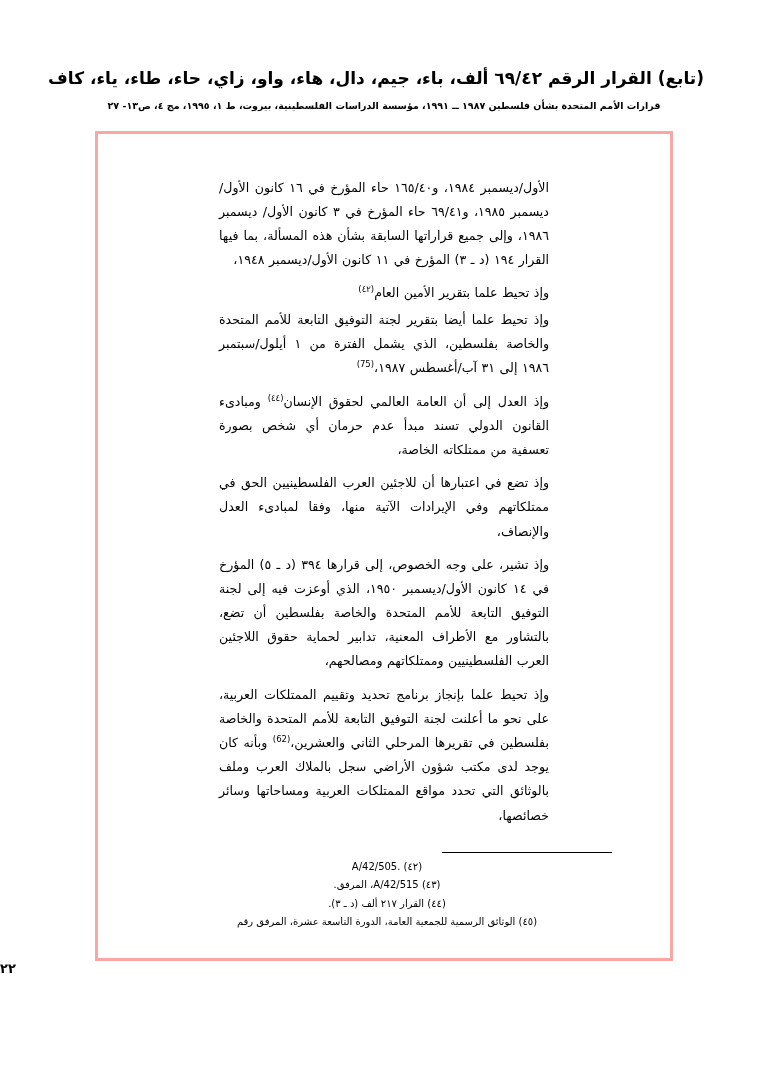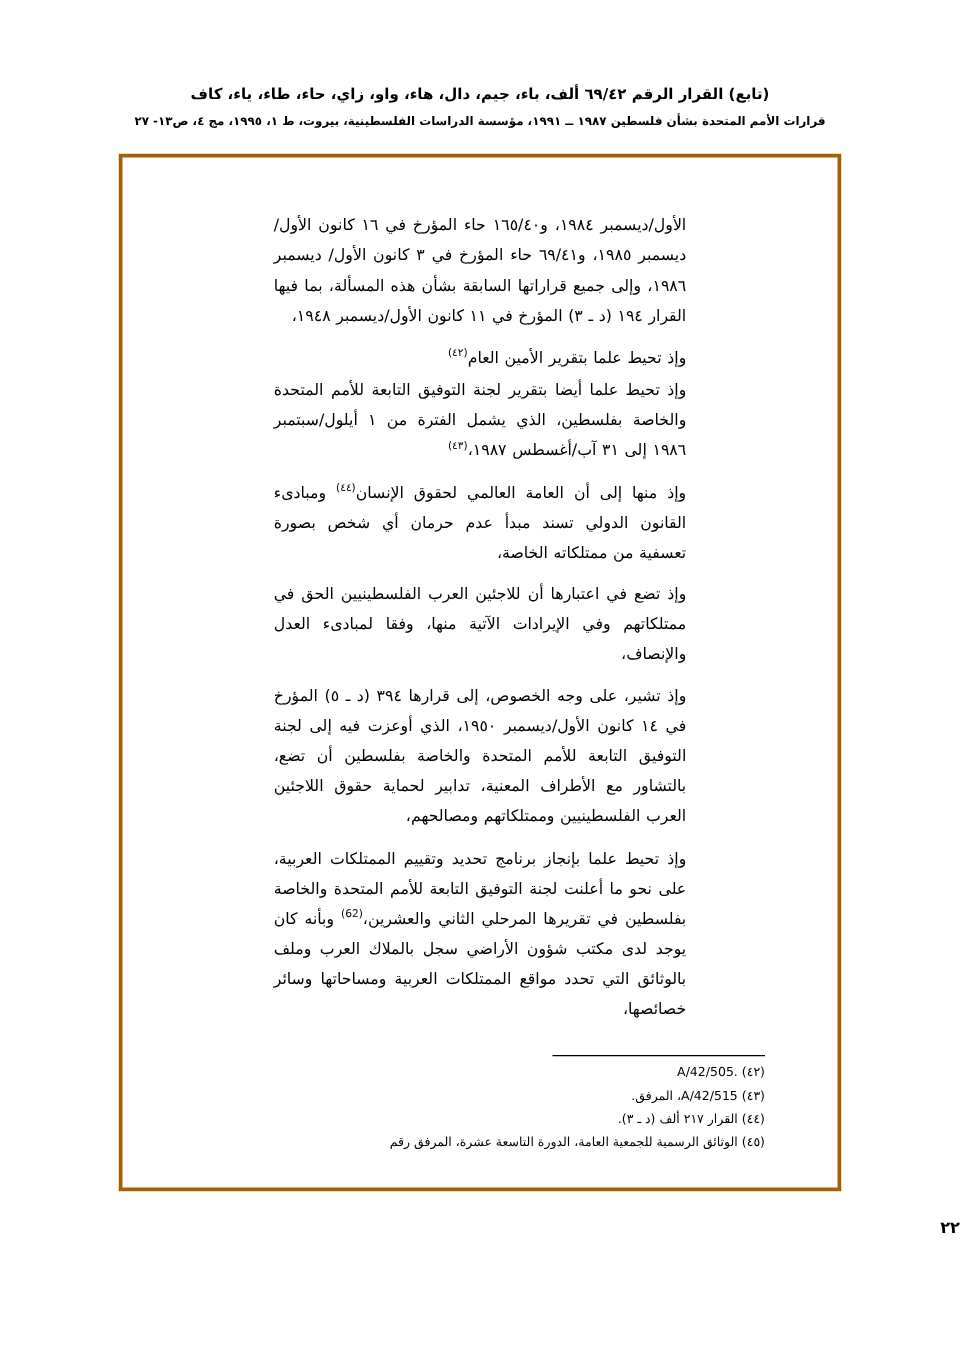--- a/index.html
+++ b/index.html
@@ -22,38 +22,38 @@
     flex-direction: column;
     align-items: center;
   }
   .header {
     width: 640px;
     margin-top: 66px;
     text-align: center;
     direction: rtl;
   }
   .header-title {
-    font-size: 12px;
+    font-size: 17px;
     font-weight: bold;
     letter-spacing: 0px;
     line-height: 1.5;
     white-space: nowrap;
   }
   .header-sub {
     font-size: 9.5px;
     font-weight: bold;
     margin-top: 7px;
     line-height: 1.5;
     white-space: nowrap;
   }
   .frame {
     width: 578px;
     height: 830px;
     margin-top: 18px;
-    border: 3px solid #a16207;
+    border: 3px solid #fca5a5;
     box-sizing: border-box;
     position: relative;
     background: #ffffff;
   }
   .frame-inner {
     position: absolute;
     inset: 0;
     padding: 42px 58px 20px 58px;
     box-sizing: border-box;
     display: flex;
@@ -96,27 +96,26 @@
   }
   .fn-rule {
     width: 170px;
     height: 1px;
     background: #000;
     margin: 0 0 5px auto;
   }
   .fn-line {
     white-space: nowrap;
     direction: rtl;
-    text-align: right;
+    text-align: center;
   }
   .page-number {
-    margin-top: 22px;
     font-size: 13px;
     font-weight: bold;
-    text-align: right;
+    text-align: left;
     width: 100%;
   }
 </style>
 </head>
 <body>
 
 <div class="page">
 
   <div class="header">
     <div class="header-title">(تابع) القرار الرقم ٦٩/٤٢ ألف، باء، جيم، دال، هاء، واو، زاي، حاء، طاء، ياء، كاف</div>
@@ -132,25 +131,25 @@
           <span>الأول/ديسمبر ١٩٨٤، و١٦٥/٤٠ حاء المؤرخ في ١٦ كانون الأول/ديسمبر ١٩٨٥، و٦٩/٤١ حاء المؤرخ في ٣ كانون الأول/ ديسمبر ١٩٨٦، وإلى جميع قراراتها السابقة بشأن هذه المسألة، بما فيها القرار ١٩٤ (د ـ ٣) المؤرخ في ١١ كانون الأول/ديسمبر ١٩٤٨،</span>
         </p>
 
         <p class="para tight">
           <span class="lead">وإذ تحيط علما</span>
           <span>بتقرير الأمين العام</span><sup class="fn">(٤٢)</sup>
         </p>
 
         <p class="para">
           <span class="lead">وإذ تحيط علما أيضا</span>
-          <span>بتقرير لجنة التوفيق التابعة للأمم المتحدة والخاصة بفلسطين، الذي يشمل الفترة من ١ أيلول/سبتمبر ١٩٨٦ إلى ٣١ آب/أغسطس ١٩٨٧،</span><sup class="fn">(٤٣)</sup>
+          <span>بتقرير لجنة التوفيق التابعة للأمم المتحدة والخاصة بفلسطين، الذي يشمل الفترة من ١ أيلول/سبتمبر ١٩٨٦ إلى ٣١ آب/أغسطس ١٩٨٧،</span><sup class="fn">(75)</sup>
         </p>
 
         <p class="para">
-          <span class="lead">وإذ منها</span>
+          <span class="lead">وإذ العدل</span>
           <span>إلى أن العامة العالمي لحقوق الإنسان</span><sup class="fn">(٤٤)</sup>
           <span>ومبادىء القانون الدولي تسند مبدأ عدم حرمان أي شخص بصورة تعسفية من ممتلكاته الخاصة،</span>
         </p>
 
         <p class="para">
           <span class="lead">وإذ تضع في اعتبارها</span>
           <span>أن للاجئين العرب الفلسطينيين الحق في ممتلكاتهم وفي الإيرادات الآتية منها، وفقا لمبادىء العدل والإنصاف،</span>
         </p>
 
         <p class="para">

